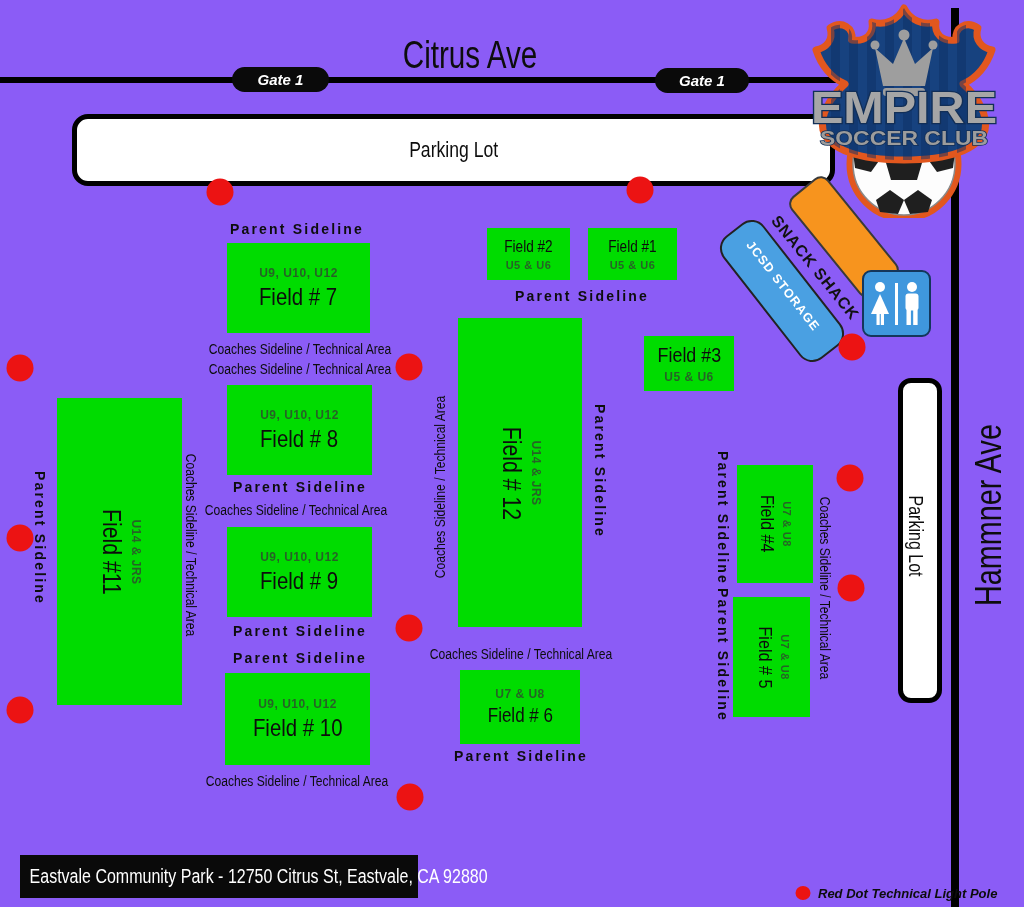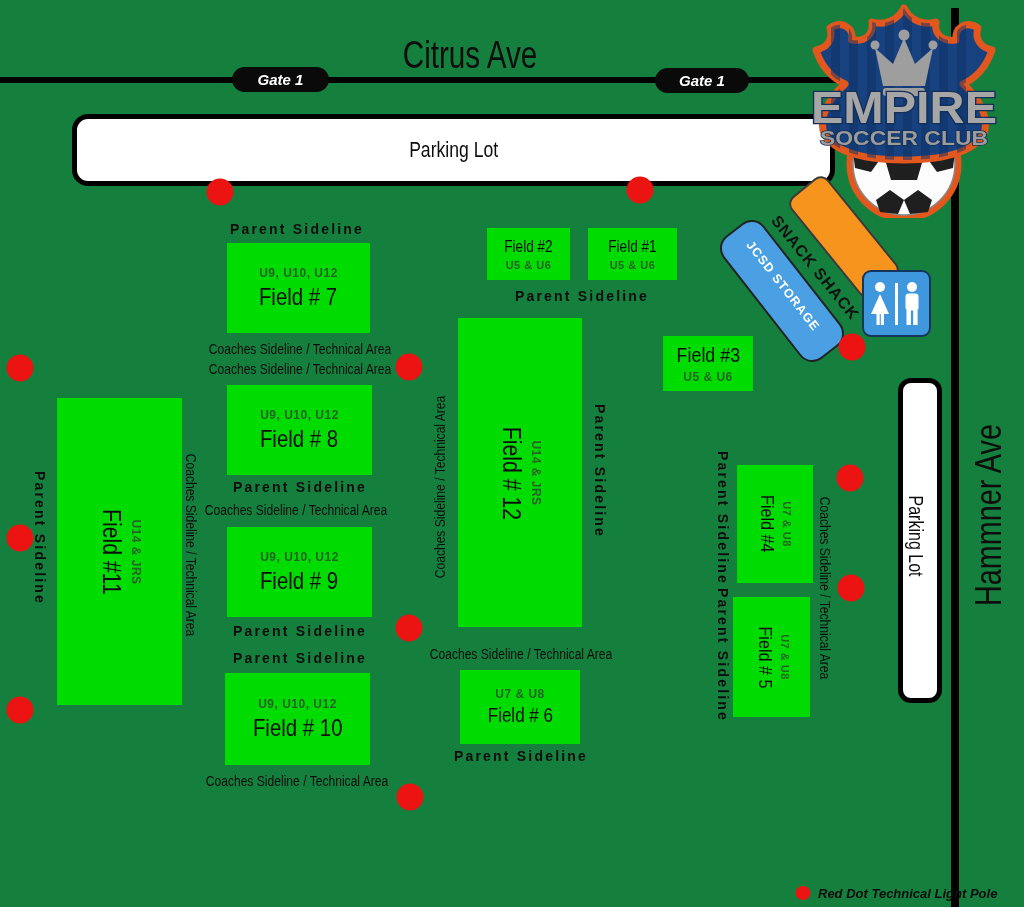--- a/index.html
+++ b/index.html
@@ -1,16 +1,16 @@
 <!DOCTYPE html>
 <html><head>
 <meta charset="utf-8">
 <style>
   html,body{margin:0;padding:0;background:#fff;}
-  .map{position:relative;width:1024px;height:907px;background:#15803d;overflow:hidden;
+  .map{position:relative;width:1024px;height:907px;background:#8b5cf6;overflow:hidden;
        font-family:"Liberation Sans",sans-serif;color:#0d0d0d;}
   
   .road-h{position:absolute;left:0;top:77px;width:953px;height:6px;background:#000;}
   .road-v{position:absolute;left:951px;top:8px;width:8px;height:899px;background:#000;}
   .street{position:absolute;white-space:nowrap;font-weight:500;}
   .gate{position:absolute;height:25px;background:#0a0a0a;border-radius:13px;color:#fff;
         display:flex;align-items:center;justify-content:center;font-size:15px;
         font-style:italic;font-weight:bold;}
   
   .plot-top{position:absolute;left:72px;top:114px;width:753px;height:62px;border:5px solid #000;
@@ -103,21 +103,21 @@
   </div>
 
   <div class="field" style="left:487px;top:228px;width:83px;height:52px;">
     <span class="name" style="font-size:16px;">Field #2</span>
     <span class="ages" style="font-size:11px;">U5 &amp; U6</span>
   </div>
   <div class="field" style="left:588px;top:228px;width:89px;height:52px;">
     <span class="name" style="font-size:16px;">Field #1</span>
     <span class="ages" style="font-size:11px;">U5 &amp; U6</span>
   </div>
-  <div class="field" style="left:663px;top:336px;width:90px;height:55px;">
+  <div class="field" style="left:644px;top:336px;width:90px;height:55px;">
     <span class="name" style="font-size:21px;">Field #3</span>
     <span class="ages">U5 &amp; U6</span>
   </div>
 
   <div class="field" style="left:227px;top:243px;width:143px;height:90px;">
     <span class="ages">U9, U10, U12</span>
     <span class="name" style="font-size:24px;">Field # 7</span>
   </div>
   <div class="field" style="left:227px;top:385px;width:145px;height:90px;">
     <span class="ages">U9, U10, U12</span>
@@ -227,16 +227,19 @@
       <path d="M84,46 L92,84 L134,84 L142,46 L124,62 L113,36 L102,62 Z"></path>
       <circle cx="84" cy="43" r="4.5"></circle>
         <circle cx="113" cy="33" r="5.5"></circle>
         <circle cx="142" cy="43" r="4.5"></circle>
       <rect x="92" y="86" width="42" height="8" rx="3"></rect>
     </g>
     <text x="113" y="121" text-anchor="middle" font-family="'Liberation Sans',sans-serif" font-size="44" font-weight="bold" fill="#a6a6a6" stroke="#122f57" stroke-width="2.5" paint-order="stroke" textLength="186" lengthAdjust="spacingAndGlyphs">EMPIRE</text>
     <text x="113" y="143" text-anchor="middle" font-family="'Liberation Sans',sans-serif" font-size="20" font-weight="bold" fill="#9c9c9c" stroke="#122f57" stroke-width="1.5" paint-order="stroke" textLength="168" lengthAdjust="spacingAndGlyphs">SOCCER CLUB</text>
   </svg>
 
+  <div class="addr">
+    <span>Eastvale Community Park  - 12750 Citrus St, Eastvale, CA 92880</span>
+  </div>
   <div class="legend-dot"></div>
   <div class="legend-txt">Red Dot Technical Light Pole</div>
 
 </div>
 
 </body></html>

